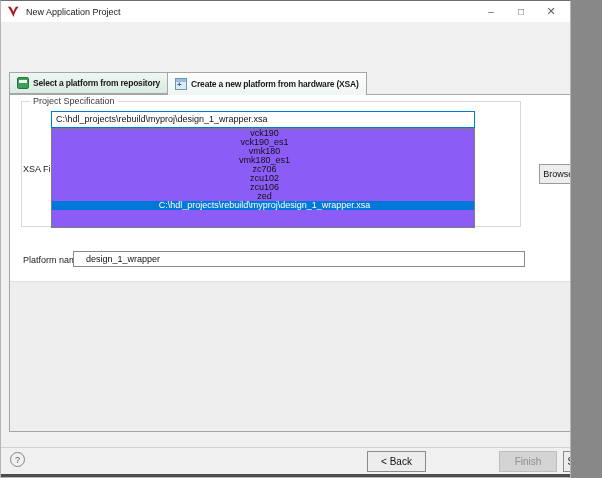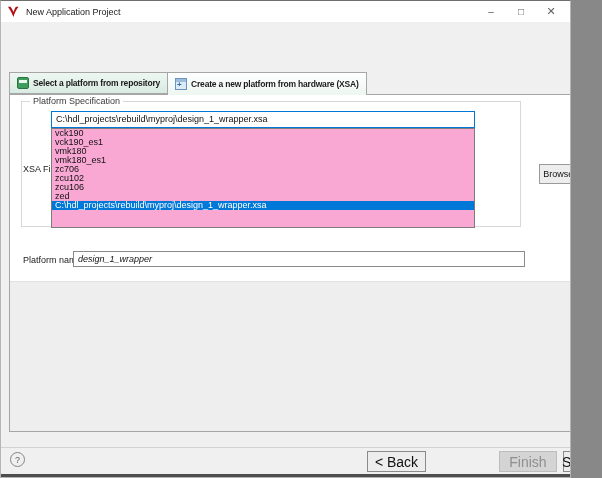--- a/index.html
+++ b/index.html
@@ -38,35 +38,35 @@
   .xsa-icon { background:#ddebf7; border:1px solid #6b94bf; }
   .xsa-icon::before { content:""; position:absolute; left:0; top:0; width:100%; height:3px; background:#9dbdda; }
   .xsa-icon::after { content:"+"; position:absolute; left:1px; top:1px; font-size:8px; font-weight:bold; color:#2f6ca8; line-height:9px; }
   
   .panel { position:absolute; left:8px; top:93px; width:585px; height:338px; background:#ffffff; border:1px solid #a6a6a6; z-index:2; }
   .panel-lower { position:absolute; left:0; right:0; top:186px; bottom:0; background:#eeeeee; border-top:1px solid #e2e2e2; }
   .groupbox { position:absolute; left:11px; top:6px; width:500px; height:126px; border:1px solid #d8d8d8; }
   .group-label { position:absolute; left:8px; top:-6px; background:#ffffff; padding:0 3px; font-size:9px; color:#3a3a3a; }
   .combo { position:absolute; left:41px; top:16px; width:424px; height:17px; border:1px solid #0078d7; background:#fff;
            font-size:9px; color:#111; line-height:15px; padding-left:4px; overflow:hidden; white-space:nowrap; }
-  .droplist { position:absolute; left:41px; top:33px; width:424px; height:100px; background:#f9a8d4; border:1px solid #7c7c7c; z-index:5; overflow:hidden; }
+  .droplist { position:absolute; left:41px; top:33px; width:424px; height:100px; background:#8b5cf6; border:1px solid #7c7c7c; z-index:5; overflow:hidden;text-align:center; }
   .list-item { height:9px; line-height:9px; font-size:9px; padding-left:3px; color:#111; white-space:nowrap; cursor:default; }
   .list-item.selected { background:#0078d7; color:#ffffff; }
   .field-label { position:absolute; font-size:9px; color:#222; white-space:nowrap; }
   .xsa-label { left:13px; top:69px; }
   .pname-label { left:13px; top:160px; }
   .browse-btn { position:absolute; left:529px; top:69px; width:46px; height:20px; background:#ededed; border:1px solid #9a9a9a;
                 font-size:9px; color:#111; display:flex; align-items:center; justify-content:center; cursor:default; }
   .pname-field { position:absolute; left:63px; top:156px; width:452px; height:16px; border:1px solid #8a8a8a; background:#fff;
-                 font-size:9px; line-height:14px; padding-left:4px; color:#111; white-space:nowrap;font-style:italic; }
+                 font-size:9px; line-height:14px; padding-left:12px; color:#111; white-space:nowrap; }
   
   .footer-sep { position:absolute; left:0; top:446px; width:100%; height:1px; background:#d2d2d2; }
   .help-btn { position:absolute; left:9px; top:451px; width:15px; height:15px; border:1px solid #848484; border-radius:50%;
               display:flex; align-items:center; justify-content:center; font-size:9px; color:#5a5a5a; cursor:default; }
-  .btn { position:absolute; top:450px; height:21px; background:#ededed; border:1px solid #8a8a8a; font-size:14px; color:#111;
+  .btn { position:absolute; top:450px; height:21px; background:#ededed; border:1px solid #8a8a8a; font-size:10px; color:#111;
          display:flex; align-items:center; justify-content:center; cursor:default; }
   .btn-back { left:366px; width:59px; }
   .btn-next { left:428px; width:62px; border:1px solid #0078d7; background:#e7f2fb; }
   .btn-finish { left:498px; width:58px; background:#d4d4d4; border-color:#bdbdbd; color:#8f8f8f; }
   .btn-cancel { left:562px; width:37px; }
   .bottom-edge { position:absolute; left:0; top:473px; width:100%; height:5px; background:#4d4d4d; }
 </style>
 </head>
 <body>
 
@@ -93,21 +93,21 @@
     <div class="tab active">
       <span class="tab-icon xsa-icon"></span>
       <span>Create a new platform from hardware (XSA)</span>
     </div>
   </div>
 
   <div class="panel">
     <div class="panel-lower"></div>
 
     <div class="groupbox">
-      <span class="group-label">Platform Specification</span>
+      <span class="group-label">Project Specification</span>
     </div>
 
     <span class="field-label xsa-label">XSA File:</span>
 
     <div class="combo">C:\hdl_projects\rebuild\myproj\design_1_wrapper.xsa</div>
 
     <div class="droplist">
       <div class="list-item">vck190</div>
       <div class="list-item">vck190_es1</div>
       <div class="list-item">vmk180</div>

